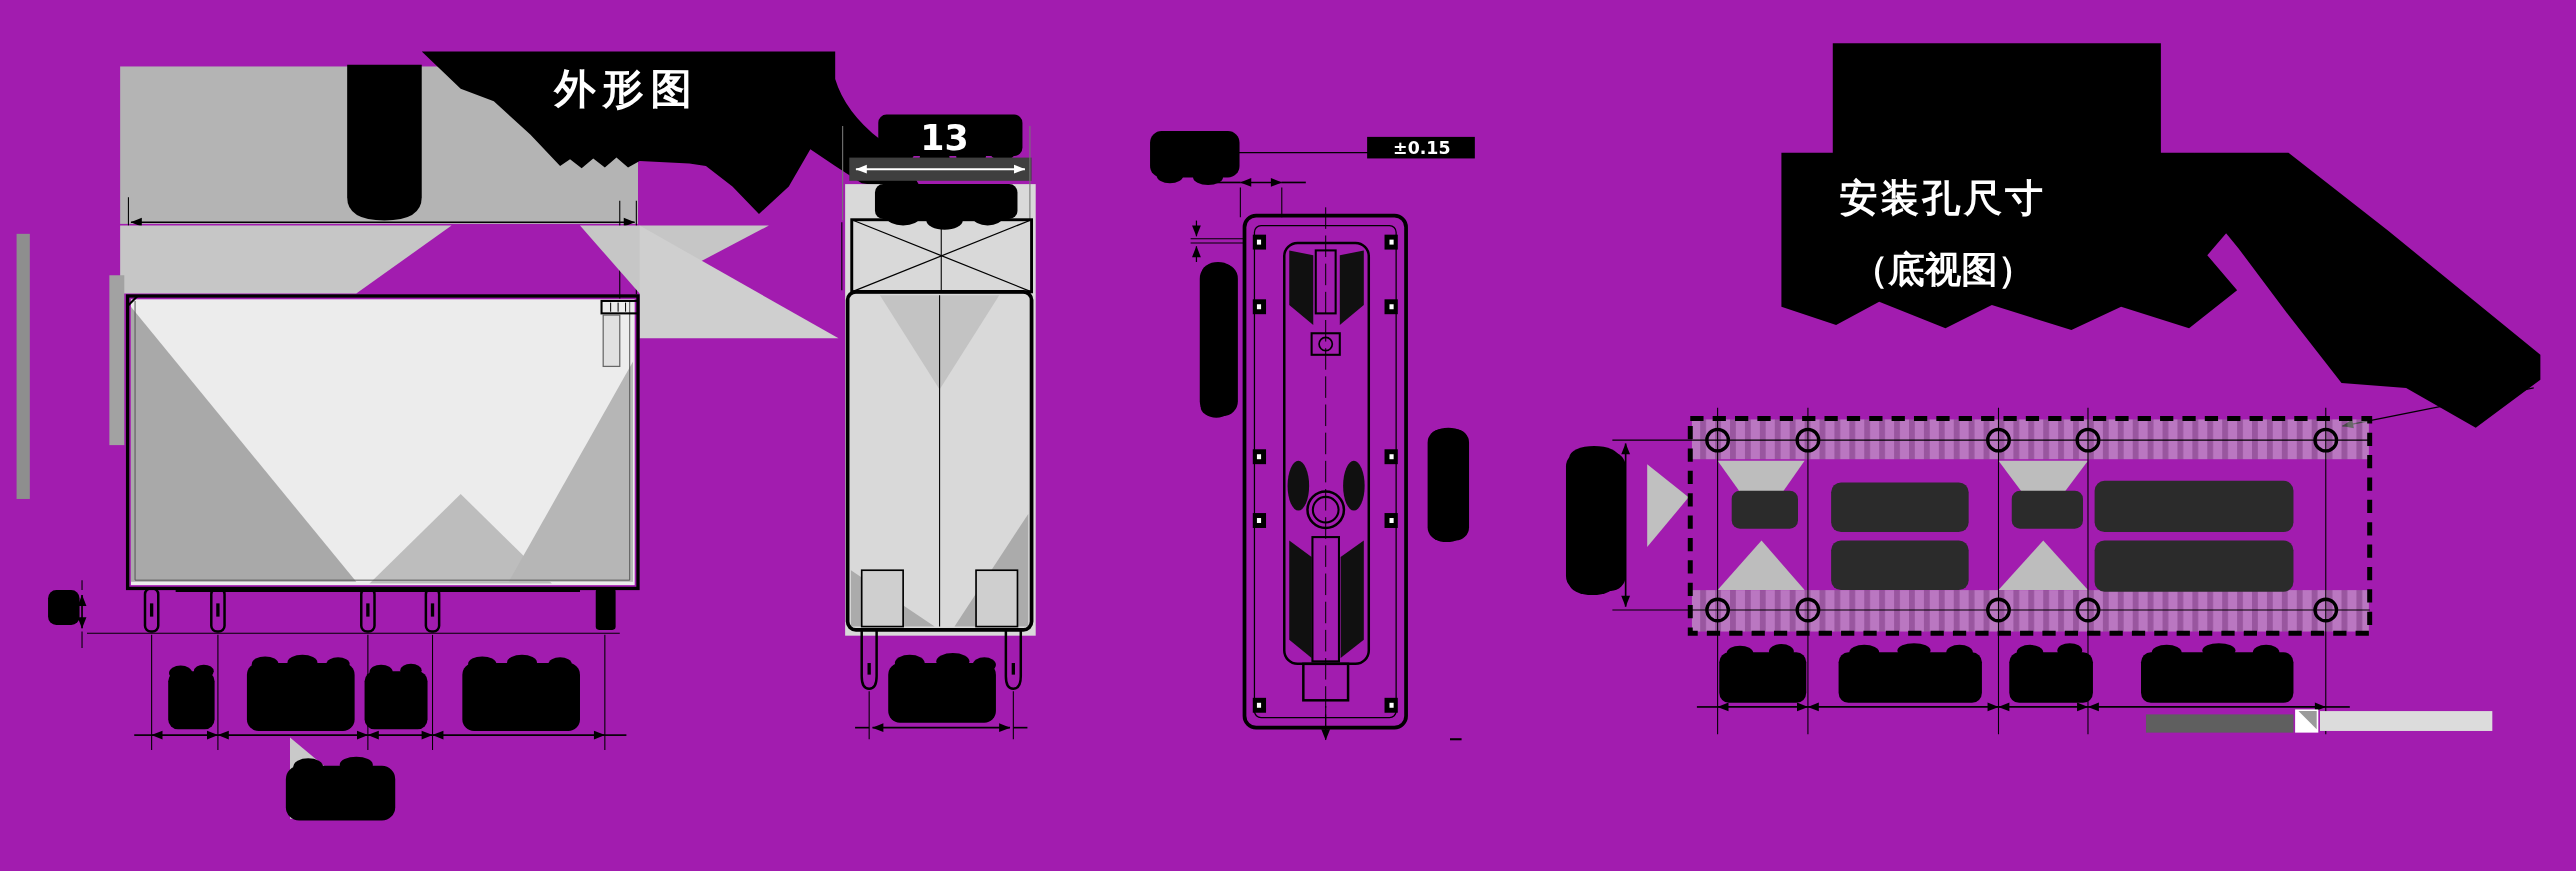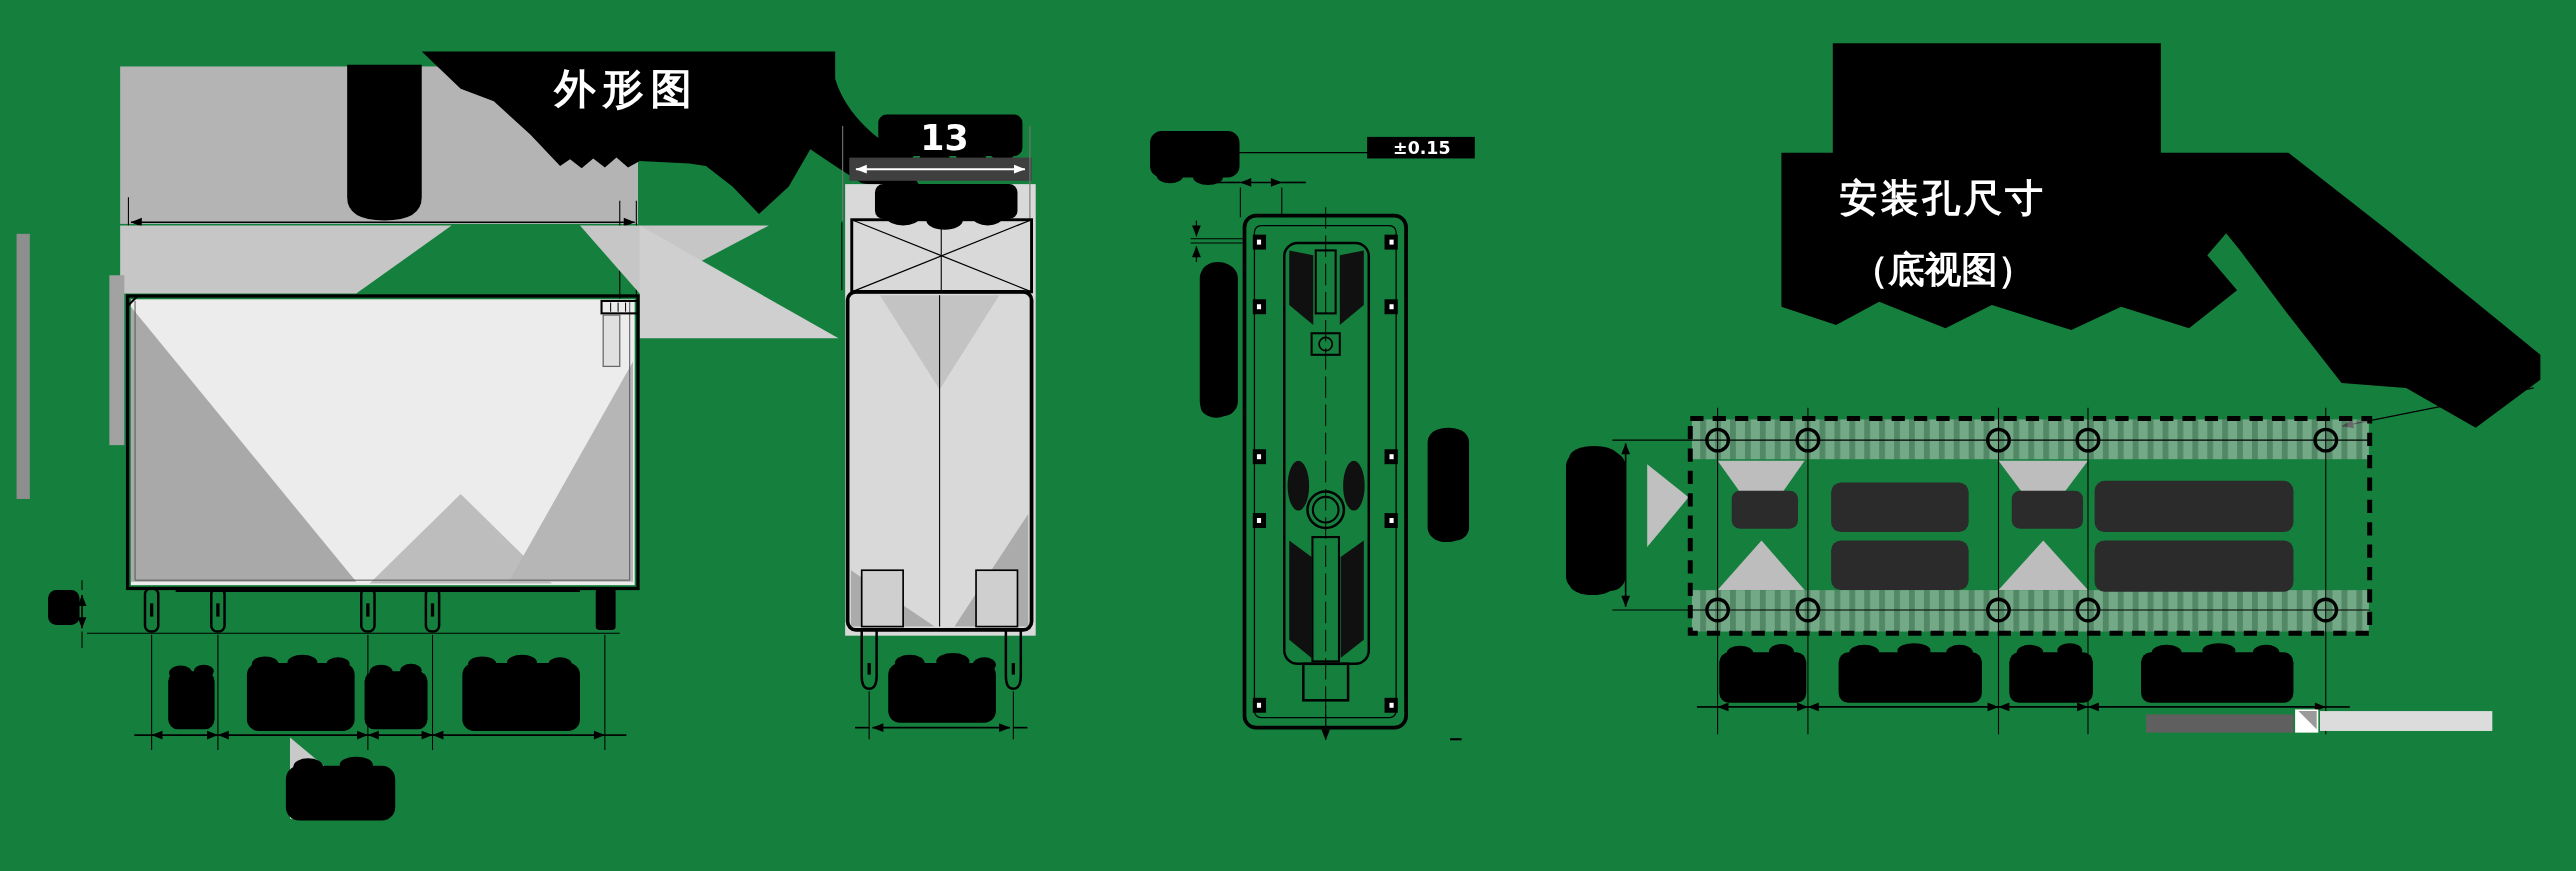--- a/index.html
+++ b/index.html
@@ -1,16 +1,16 @@
 <!DOCTYPE html>
 <html style="font-size:13.3px"><head>
 <meta charset="utf-8">
 <style>
   html,body{margin:0;padding:0;background:#fff;}
-  .canvas{position:relative;width:2576px;height:872px;background:#15803d;overflow:hidden;
+  .canvas{position:relative;width:2576px;height:872px;background:#a21caf;overflow:hidden;
           font-family:"DejaVu Sans","Liberation Sans",sans-serif;}
   svg{position:absolute;left:0;top:0;}
   .ink{stroke:#000;fill:none;}
   .w1{stroke-width:1.3;} .w2{stroke-width:2;} .w25{stroke-width:2.5;} .w3{stroke-width:3;}
   .w35{stroke-width:3.5;} .w4{stroke-width:4;} .w45{stroke-width:4.5;}
   .blob{fill:#000;stroke:none;}
   .blob2{fill:#2b2b2b;stroke:none;}
   .shade{stroke:none;}
   .lbl{fill:#fff;font-weight:bold;text-anchor:middle;}
   .dashrect{stroke:#000;fill:none;stroke-width:6;stroke-dasharray:16 11;}

